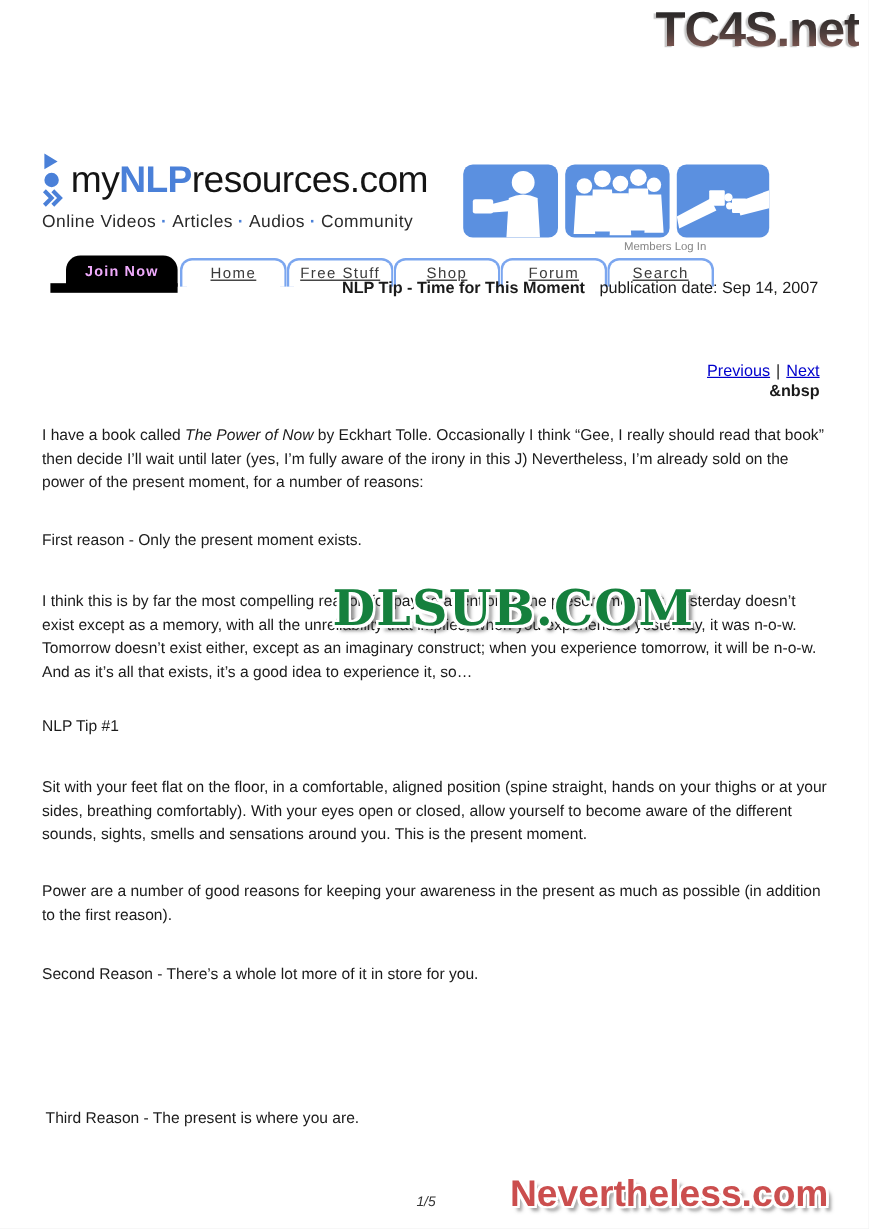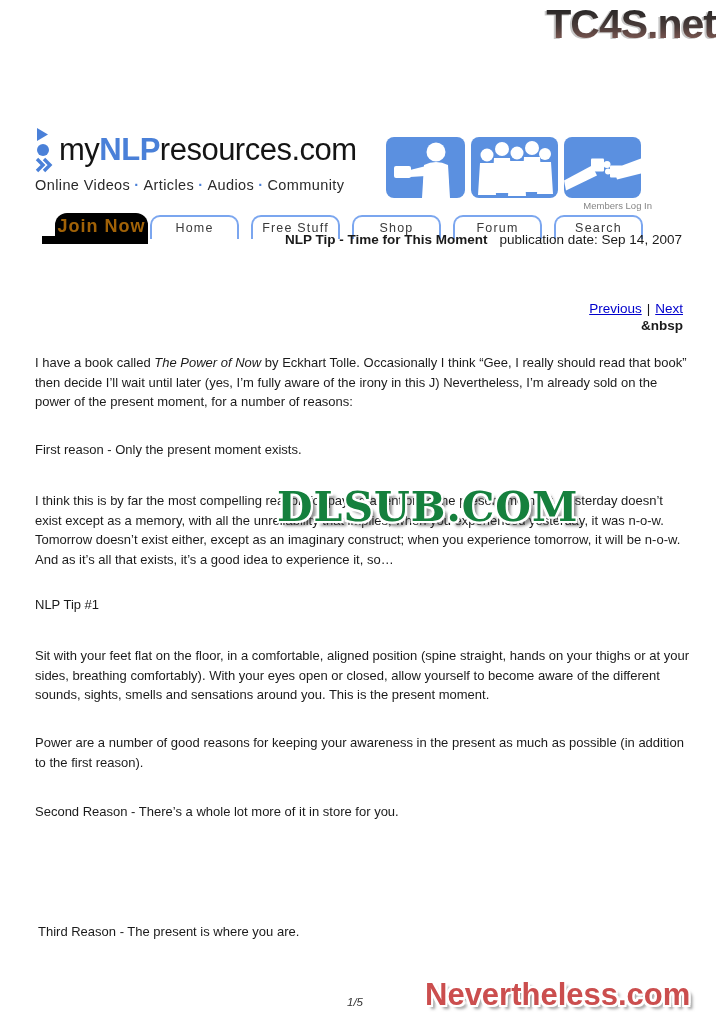--- a/index.html
+++ b/index.html
@@ -29,32 +29,32 @@
   .tagline .dot { color:#4a80d8; font-weight:bold; padding:0 4px; }
 
   
   .tiles { position:absolute; left:386px; top:137px; display:flex; gap:6px; }
   .tile { background:#5b90e0; border-radius:8px; height:61px; }
   .tile.t1 { width:79px; }
   .tile.t2 { width:87px; }
   .tile.t3 { width:77px; }
   .tile svg { width:100%; height:100%; display:block; }
   .members { position:absolute; top:200px; left:520px; width:132px;
-             text-align:right; font-size:9.5px; color:#858585; }
+             text-align:left; font-size:9.5px; color:#858585; }
 
   
   .nav { position:absolute; left:42px; top:213px; width:620px; height:32px; }
   .nav-strip { position:absolute; left:0; top:23px; width:106px; height:8px; background:#000; }
   .tab-join {
     position:absolute; left:13px; top:0; width:93px; height:26px;
     background:#000; border-radius:12px 12px 0 0;
-    color:#a16207; font-weight:bold; font-size:18px; letter-spacing:1px;
+    color:#f0abfc; font-weight:bold; font-size:12px; letter-spacing:1px;
     display:flex; align-items:center; justify-content:center;
   }
-  .tab-row { position:absolute; left:108px; top:2px; display:flex; gap:12px; }
+  .tab-row { position:absolute; left:108px; top:2px; display:flex; gap:0;text-decoration:underline; }
   .tab {
     width:89px; height:24px; background:#fff;
     border:2px solid #7ba6ef; border-bottom:none; border-radius:10px 10px 0 0;
     font-size:12.5px; color:#3a3a3a; letter-spacing:1.2px;
     display:flex; align-items:center; justify-content:center;
   }
 
   
   .title-line { position:absolute; left:285px; top:232px; font-size:13.5px; white-space:nowrap; }
   .title-line .t { font-weight:bold; }

